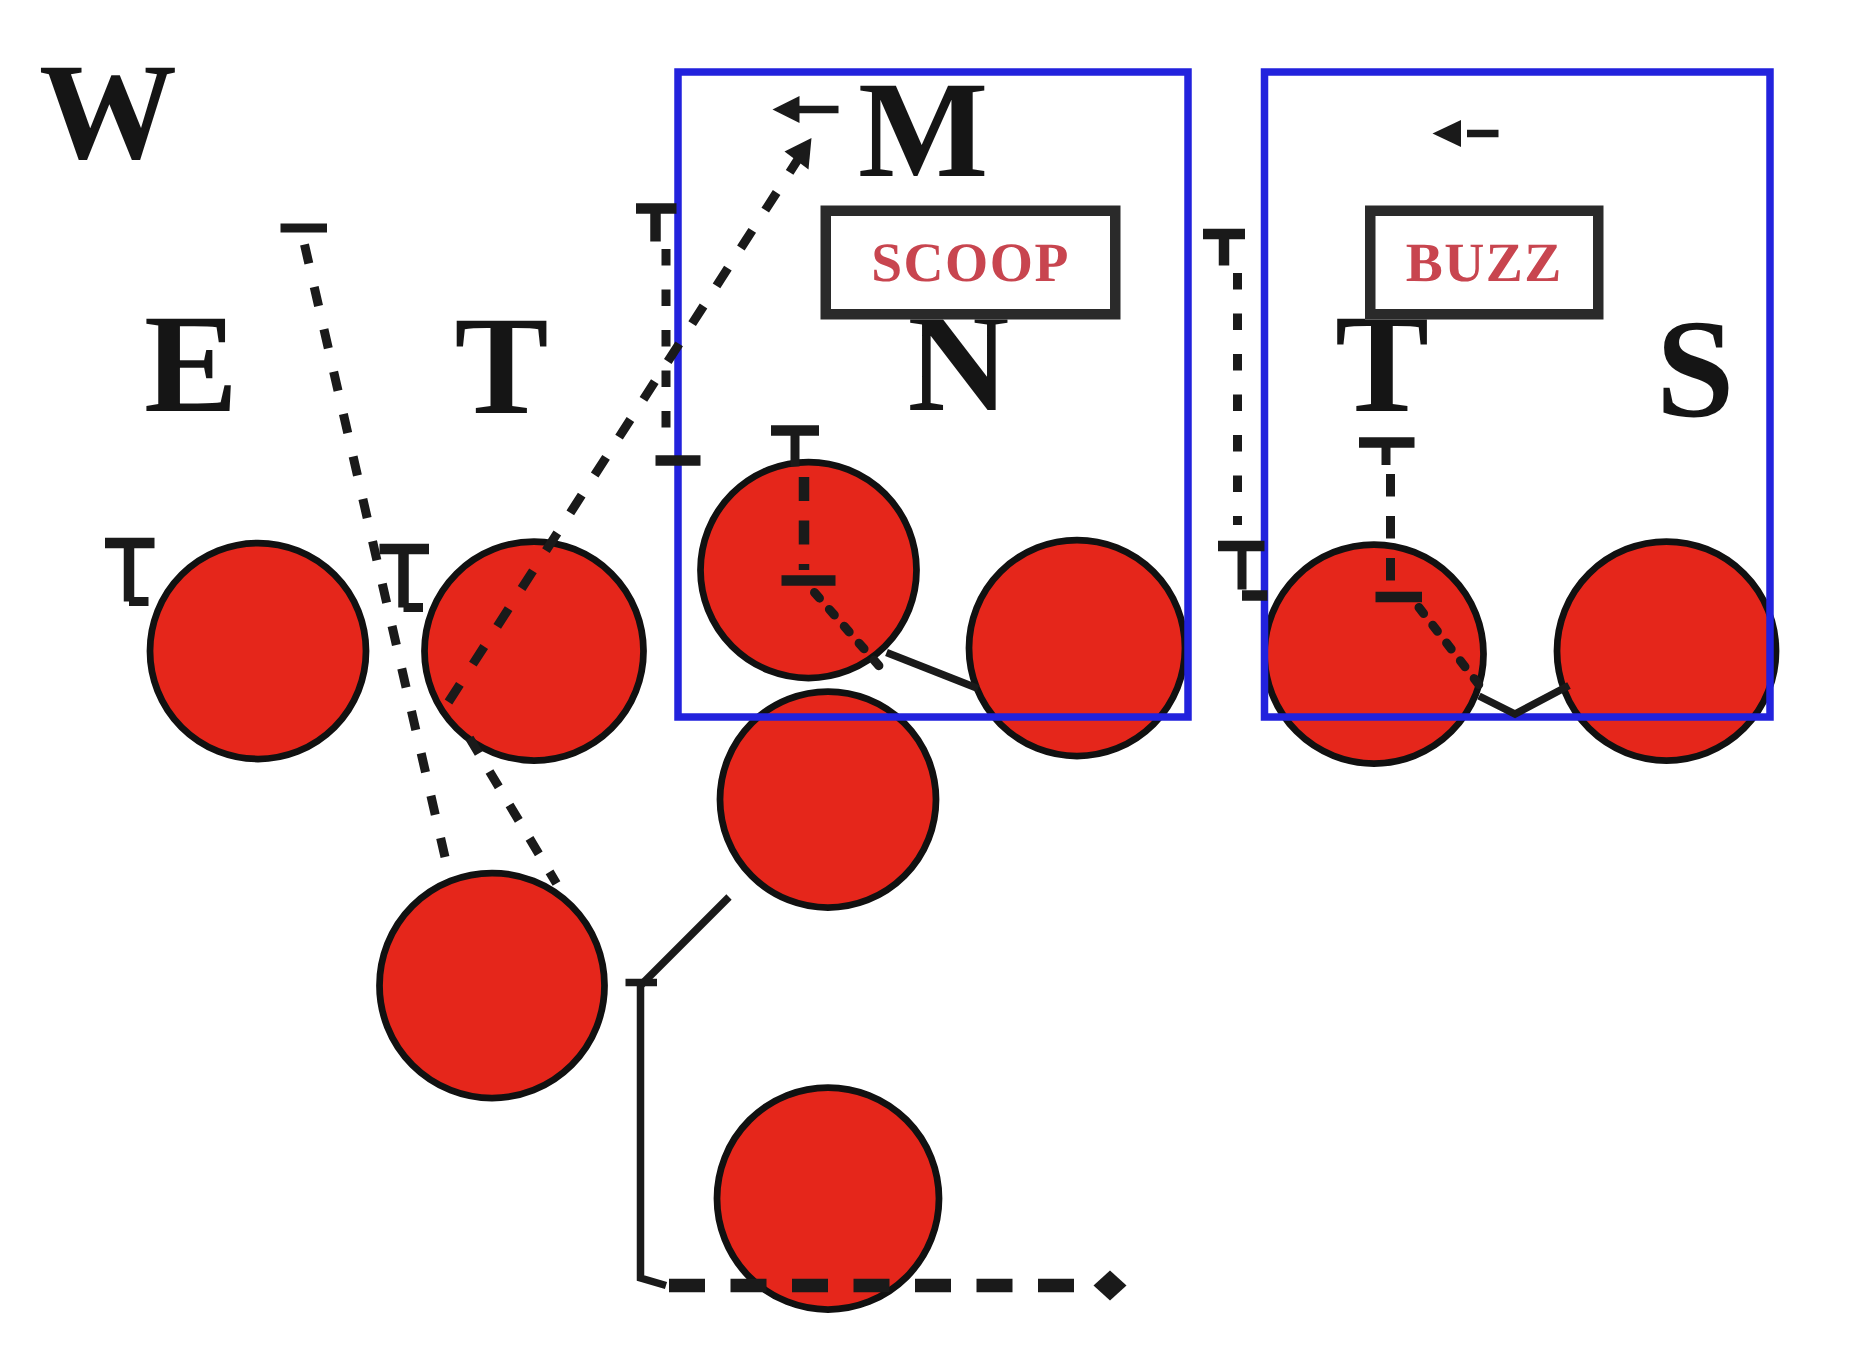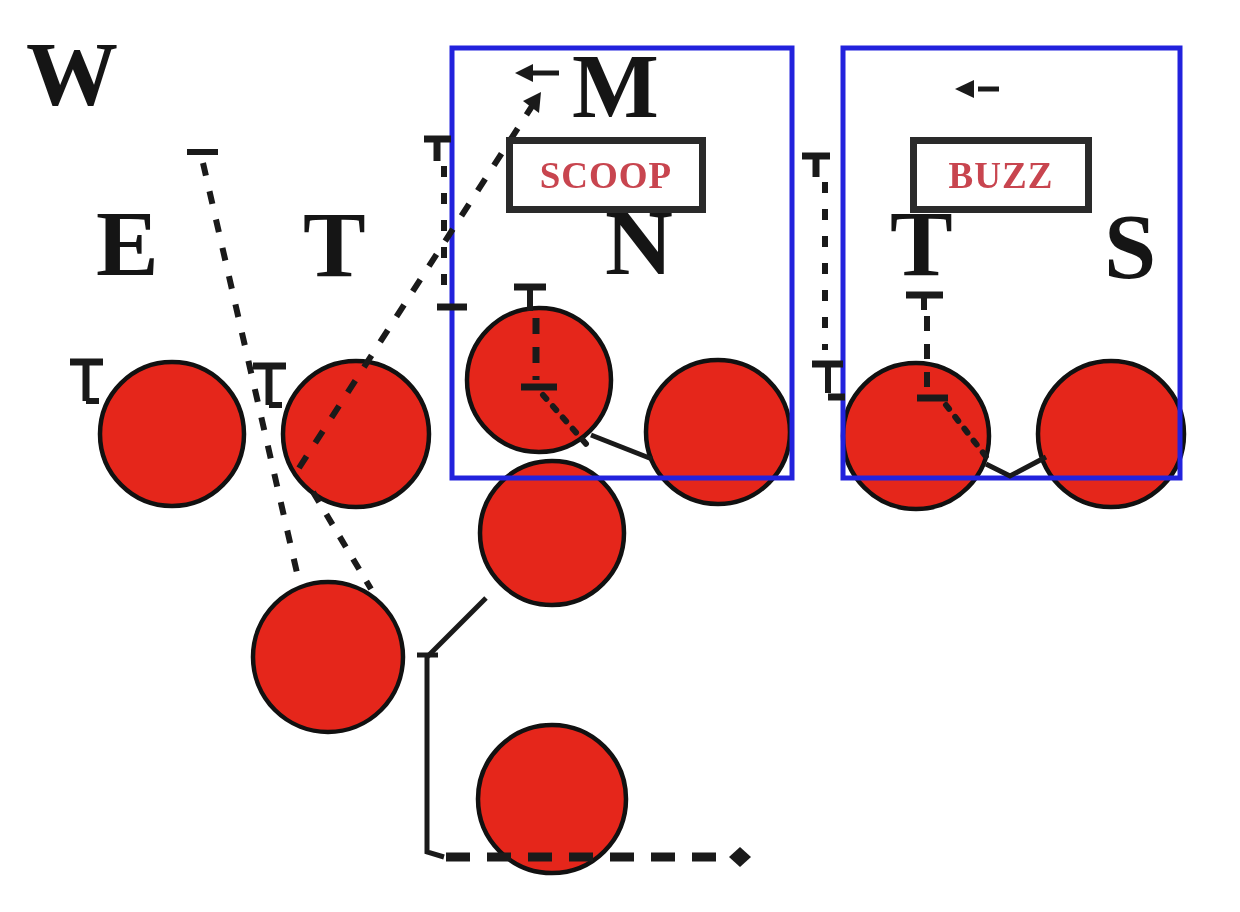--- a/index.html
+++ b/index.html
@@ -109,20 +109,20 @@
   </svg>
 
   <div class="letter" style="left:26px;top:28px;font-size:92px;">W</div>
   <div class="letter" style="left:96px;top:196px;font-size:94px;">E</div>
   <div class="letter" style="left:303px;top:197px;font-size:94px;">T</div>
   <div class="letter" style="left:572px;top:40px;font-size:92px;">M</div>
   <div class="letter" style="left:605px;top:195px;font-size:94px;">N</div>
   <div class="letter" style="left:890px;top:196px;font-size:94px;">T</div>
   <div class="letter" style="left:1104px;top:199px;font-size:94px;">S</div>
 
-  <div class="callbox" style="left:506px;top:137px;width:200px;height:76px;">
+  <div class="callbox" style="left:547px;top:137px;width:200px;height:76px;">
     <span>SCOOP</span>
   </div>
-  <div class="callbox" style="left:910px;top:137px;width:182px;height:76px;">
+  <div class="callbox" style="left:910px;top:137px;width:159px;height:76px;">
     <span>BUZZ</span>
   </div>
 
 </div>
 
 </body></html>

